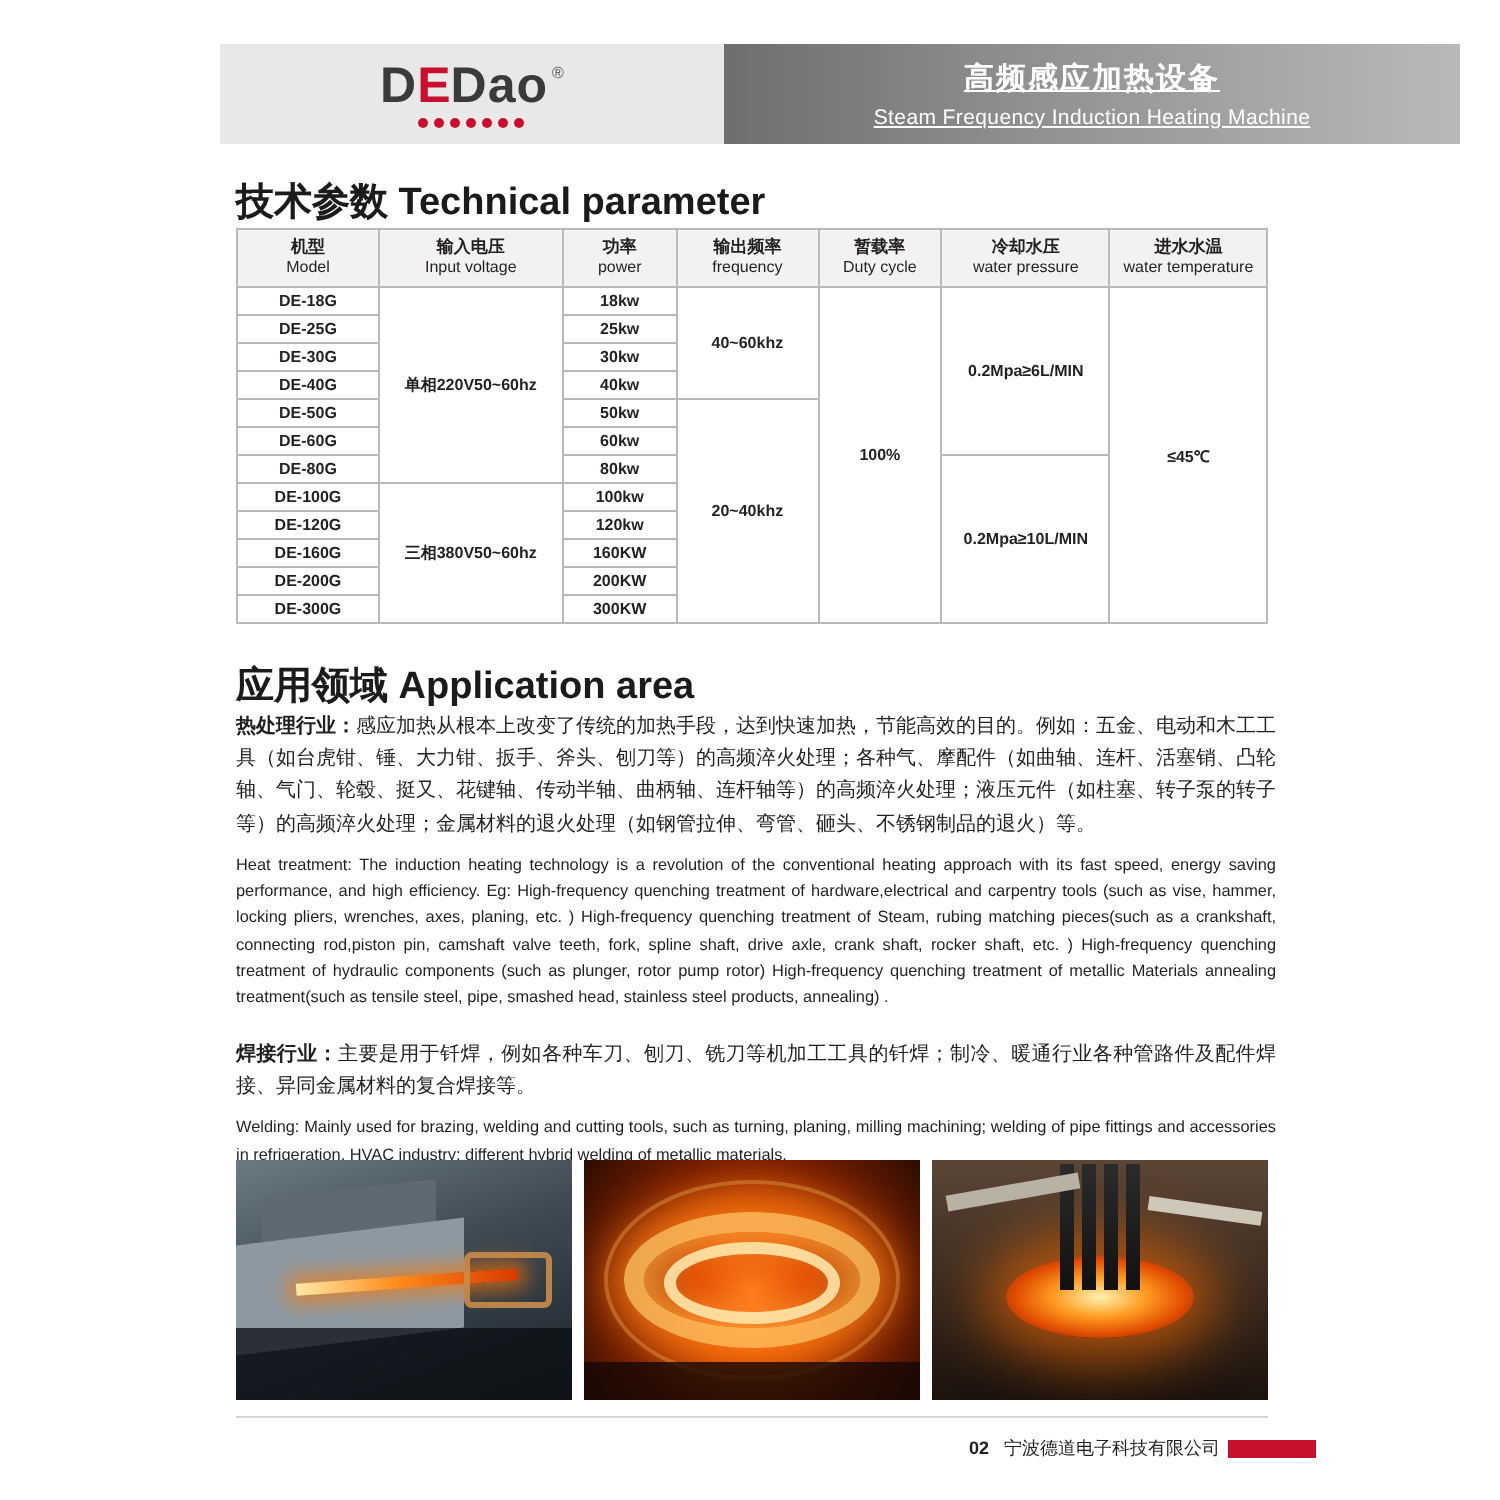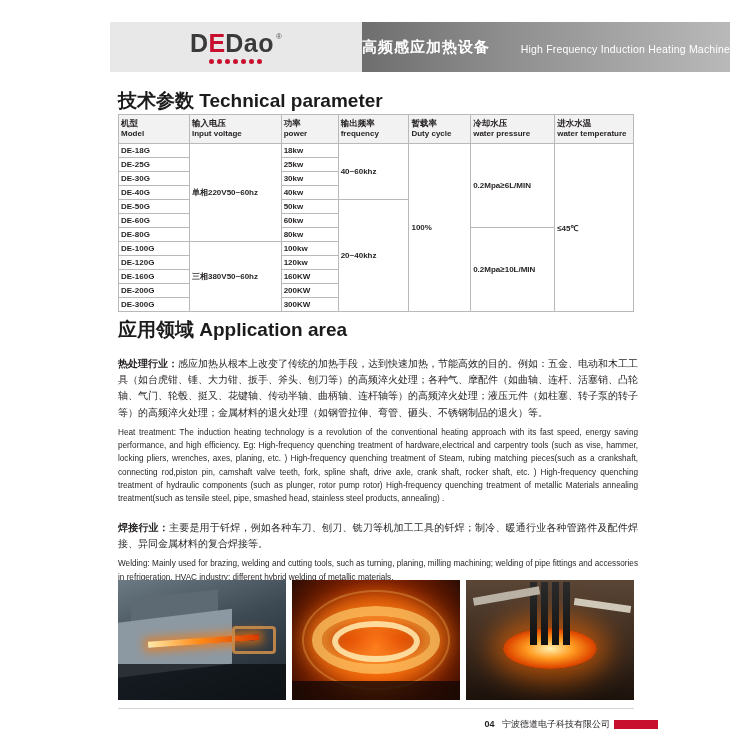--- a/index.html
+++ b/index.html
@@ -25,43 +25,43 @@
   .logo { display:flex; flex-direction:column; align-items:center; line-height:1; }
   .logo-row { display:flex; align-items:baseline; }
   .logo-d, .logo-a, .logo-o { font-weight:bold; font-size:25px; letter-spacing:.5px; }
   .logo-d { color:#3a3a3a; }
   .logo-e { font-weight:bold; font-size:25px; color:#c8102e; }
   .logo-reg { font-size:8px; color:#555; vertical-align:top; margin-left:2px; align-self:flex-start; margin-top:2px;}
   .logo-dots { margin-top:3px; display:flex; gap:3px; }
   .logo-dots i { width:5px; height:5px; border-radius:50%; background:#c8102e; display:block; }
   .header-right {
     flex:1; background:linear-gradient(90deg,#6e6e6e 0%, #8f8f8f 40%, #b9b9b9 100%);
-    color:#fff; display:flex; flex-direction:row; align-items:center; justify-content:space-between;
+    color:#fff; display:flex; flex-direction:column; align-items:center; justify-content:center;text-decoration:underline;
   }
   .header-cn { font-size:15px; font-weight:bold; letter-spacing:1px; }
   .header-en { font-size:10.5px; margin-top:4px; letter-spacing:.2px; }
 
   
   .sec-title {
     position:absolute; left:118px; font-size:19px; font-weight:bold; color:#1b1b1b;
   }
   .sec-title .en { font-weight:bold; }
   .sec-title::after {
     content:""; position:absolute; left:-8px; top:50%; width:3px; height:15px;
     background:#c8102e; transform:translateY(-50%); display:none;
   }
   #title-tech { top:88px; }
-  #title-app  { top:317px; }
+  #title-app  { top:330px; }
 
   
   .table-wrap { position:absolute; left:118px; top:114px; width:516px; }
   table { border-collapse:collapse; width:100%; font-size:8px; }
-  th, td { border:1px solid #b9b9b9; text-align:left; color:#231f20; }
+  th, td { border:1px solid #b9b9b9; text-align:center; color:#231f20; }
   thead th { background:#f2f2f2; padding:3px 2px; line-height:1.35; font-weight:bold; font-size:8.5px;}
-  thead th .en { font-weight:bold; font-size:8px; display:block; }
+  thead th .en { font-weight:normal; font-size:8px; display:block; }
   tbody td { height:14px; padding:0 2px; font-size:8px;font-weight:bold; }
   .col-model { width:76px; }
   .col-volt  { width:96px; }
   .col-power { width:60px; }
   .col-freq  { width:74px;margin-top:45px; }
   .col-duty  { width:66px;margin-top:16px; }
   .col-press { width:86px; }
   .col-temp  { width:82px; }
 
   
@@ -134,21 +134,21 @@
             <i></i>
             <i></i>
             <i></i>
             <i></i>
             <i></i>
         </div>
       </div>
     </div>
     <div class="header-right">
       <div class="header-cn">高频感应加热设备</div>
-      <div class="header-en">High Frequency Induction Heating Machine</div>
+      <div class="header-en">Steam Frequency Induction Heating Machine</div>
     </div>
   </div>
 
   <div class="sec-title" id="title-tech">
     <span>技术参数</span>
     <span class="en">Technical parameter</span>
   </div>
 
   <div class="table-wrap">
     <table>
@@ -289,19 +289,19 @@
           <i></i>
         </div>
       <div class="pipe"></div>
         <div class="pipe2"></div>
     </div>
   </div>
 
   <div class="footer">
     <div class="footer-line"></div>
     <div class="footer-text">
-      <span class="footer-pg">04</span>
+      <span class="footer-pg">02</span>
       <span>宁波德道电子科技有限公司</span>
     </div>
     <div class="footer-bar"></div>
   </div>
 
 </div>
 
 </body></html>

